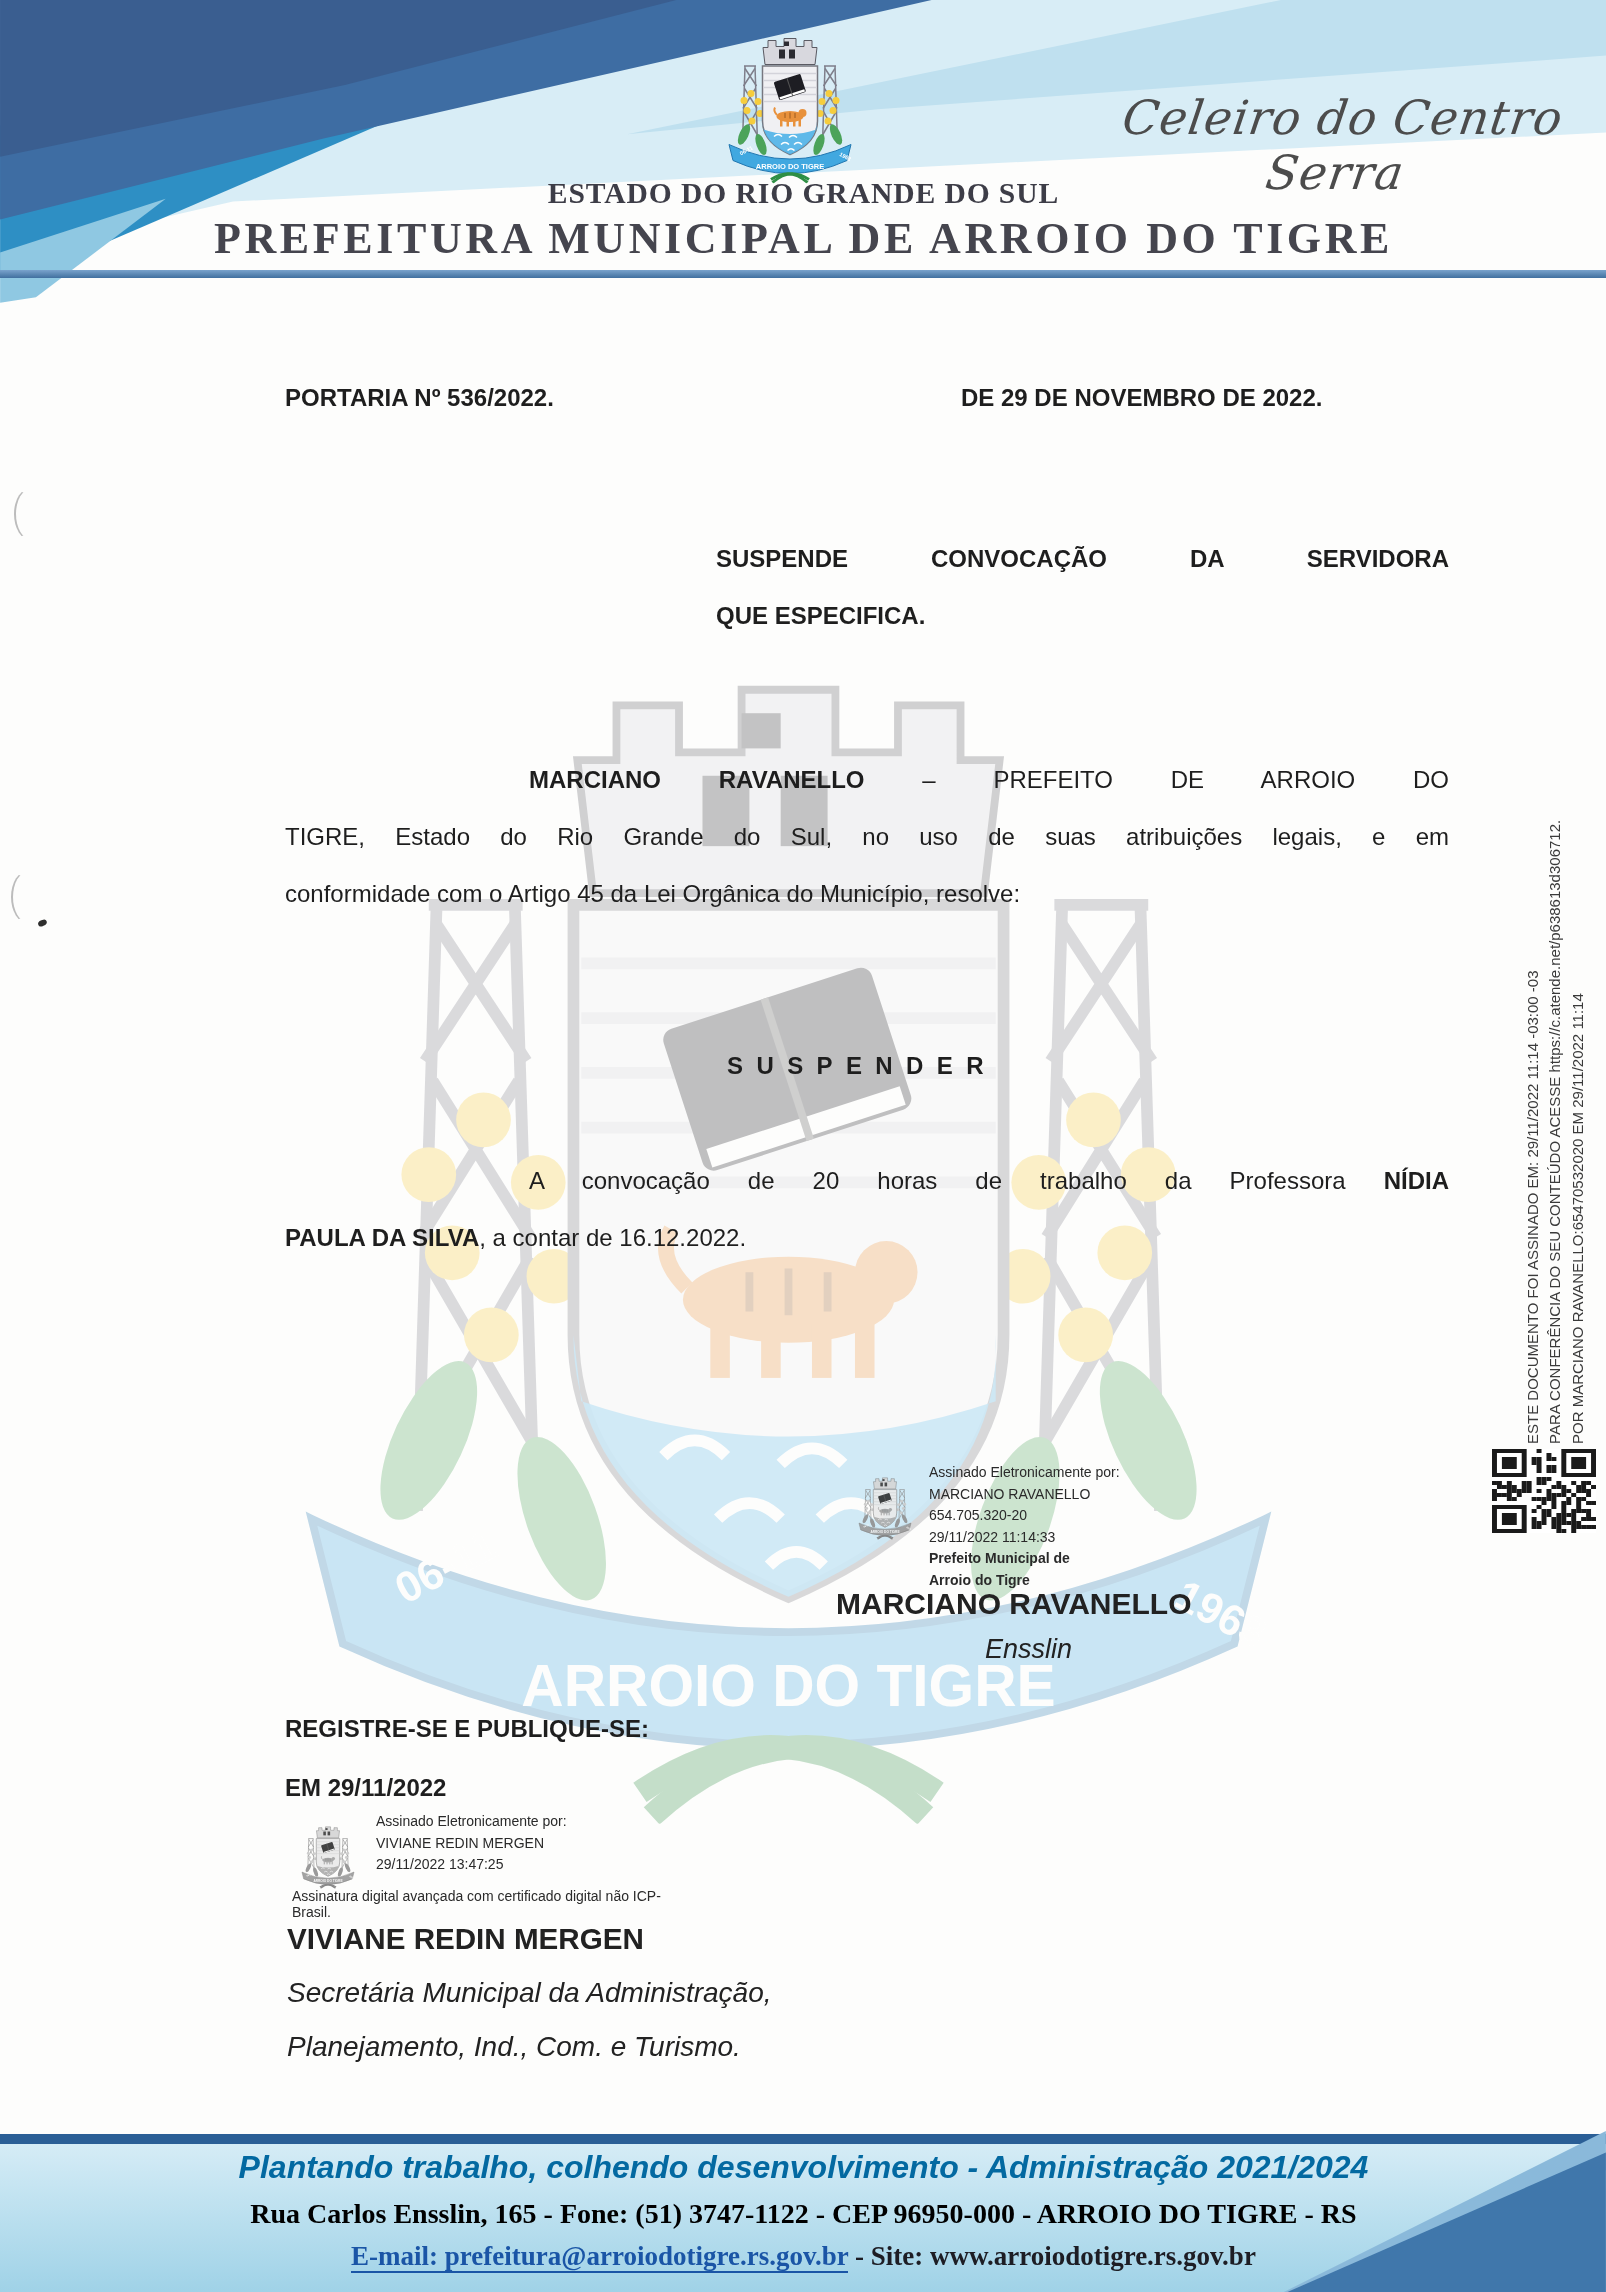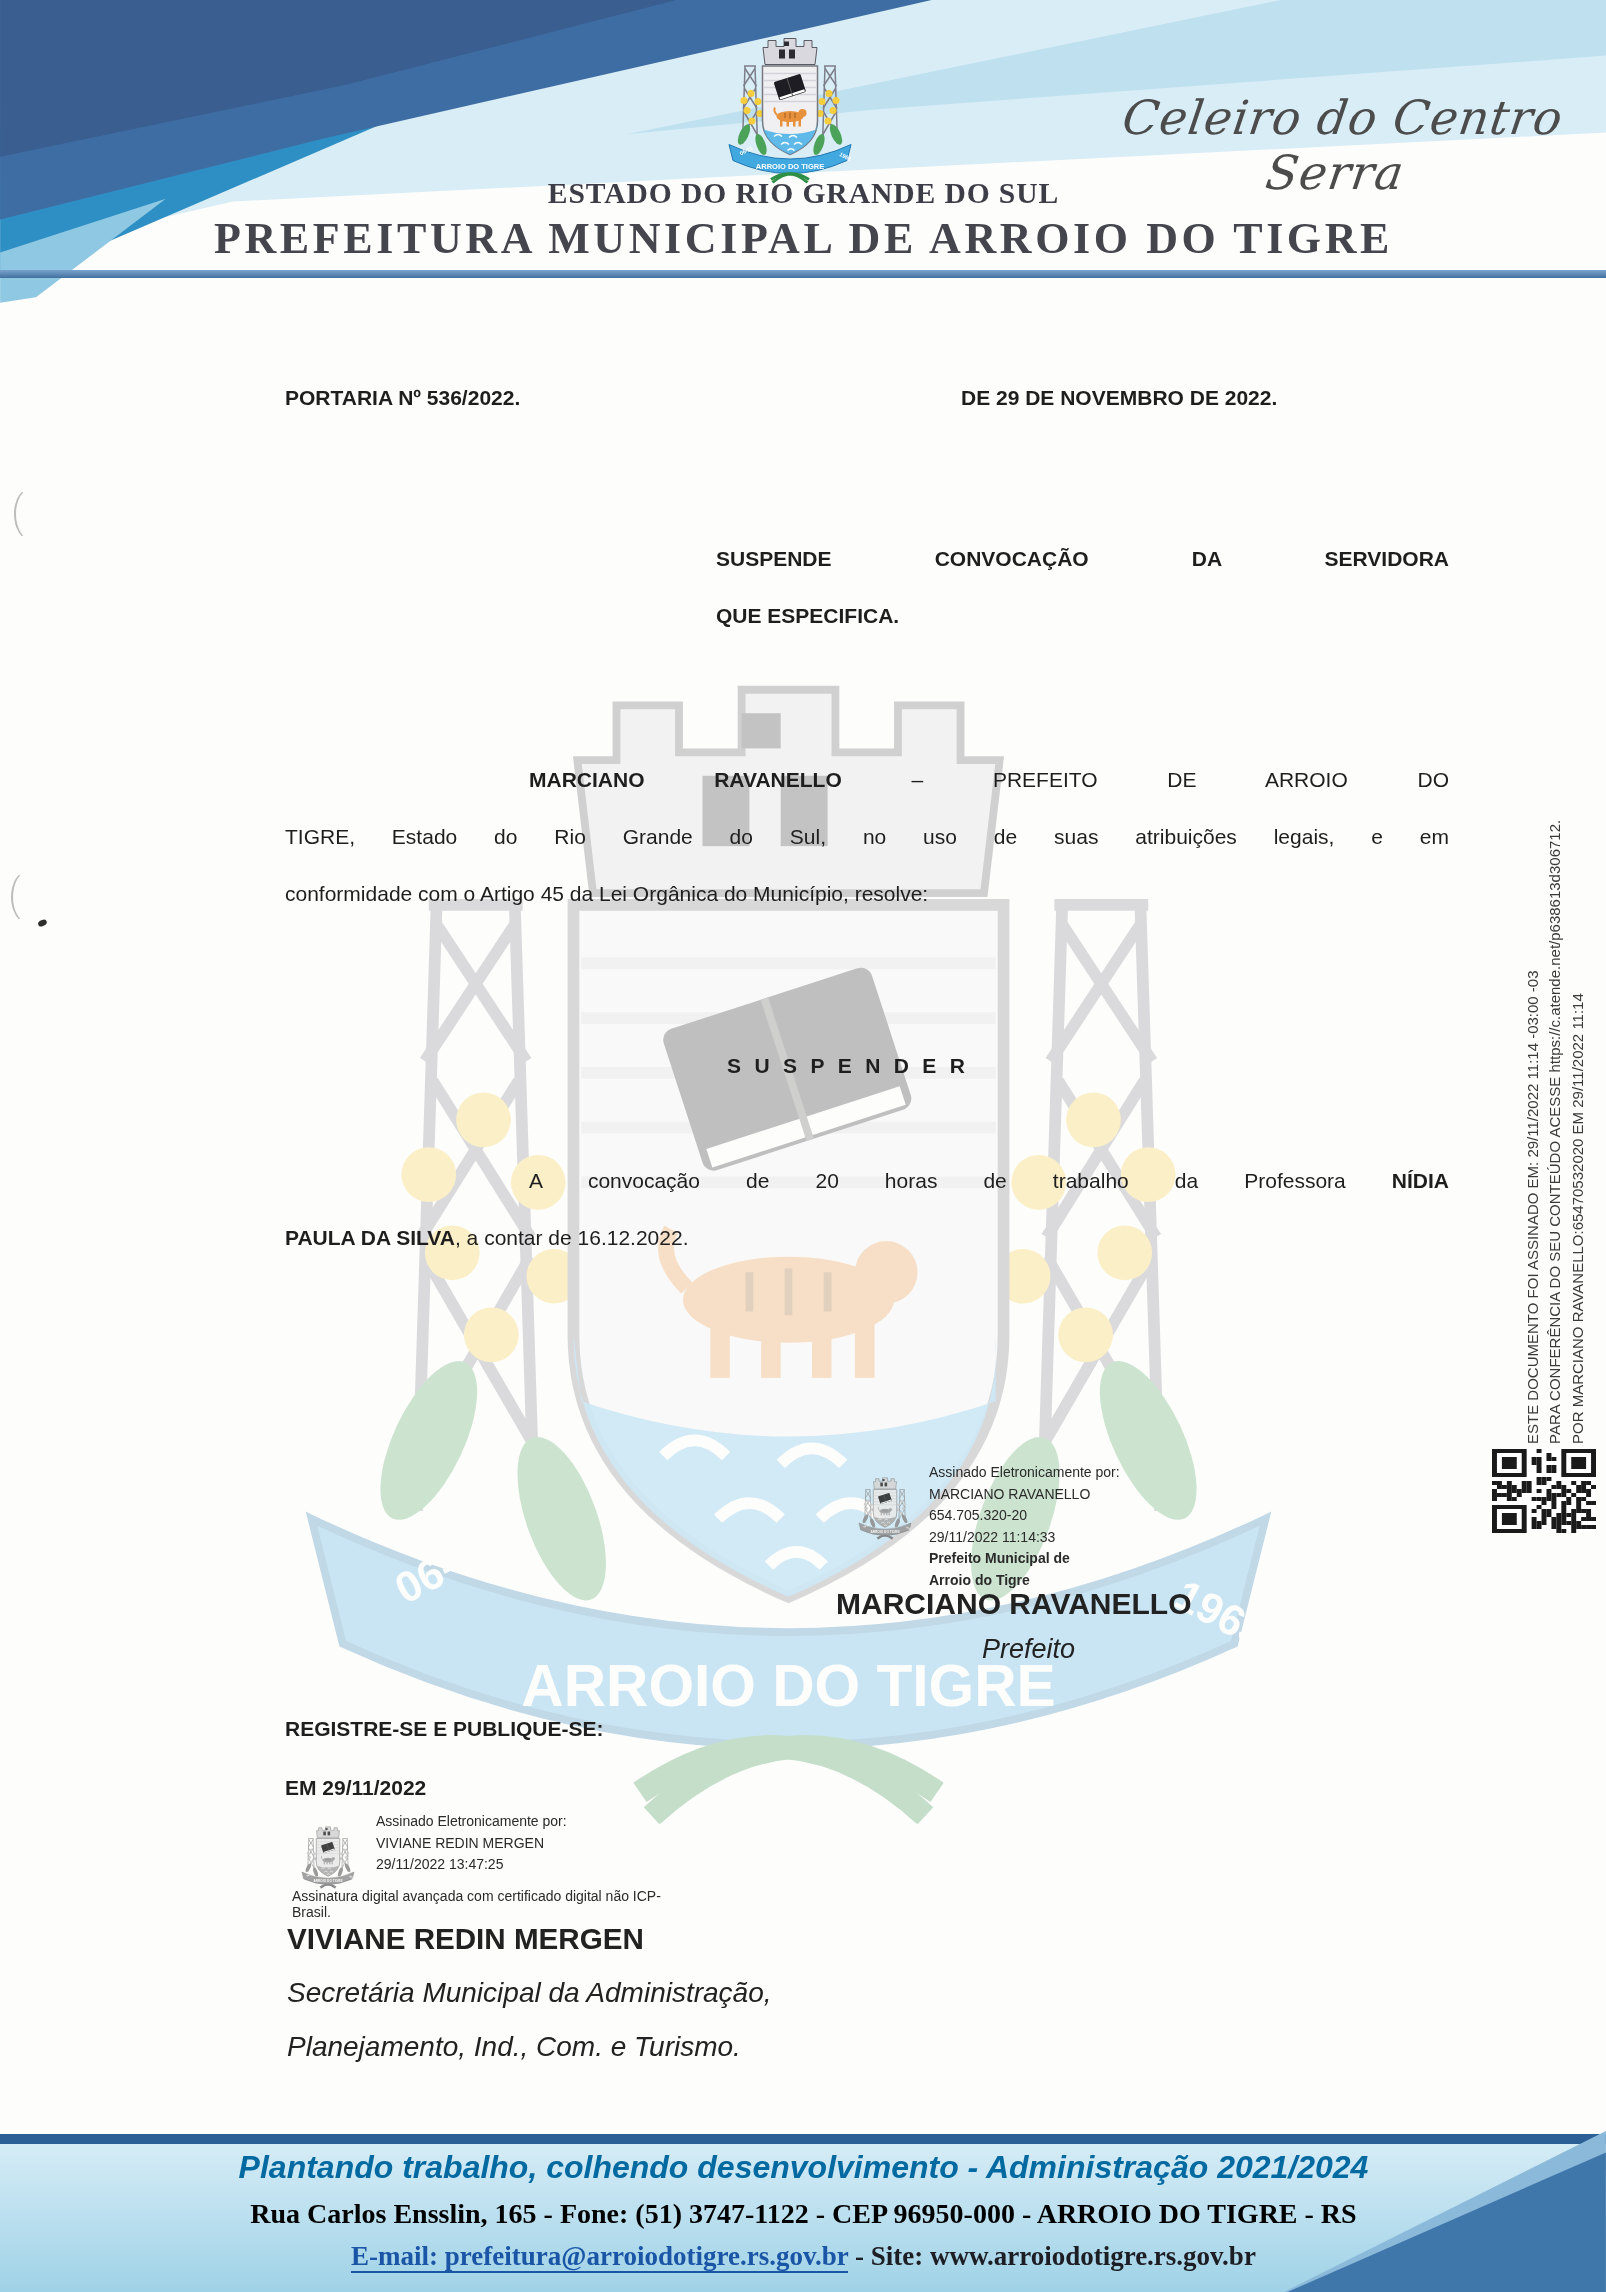--- a/index.html
+++ b/index.html
@@ -12,21 +12,21 @@
   .state-line{top:177px;left:0;width:1607px;text-align:center;
     font-family:"Liberation Serif",serif;font-weight:bold;font-size:29.6px;color:#3d3d47;letter-spacing:0.9px;}
   .title-line{top:213px;left:0;width:1607px;text-align:center;
     font-family:"Liberation Serif",serif;font-weight:bold;font-size:44px;color:#45454e;letter-spacing:3.6px;}
   .header-rule{top:270px;left:0;width:1607px;height:8px;
     background:linear-gradient(to bottom,#7aa3cc,#41709f);}
   .motto{top:90px;left:1088px;width:502px;text-align:center;
     font-family:"DejaVu Serif",serif;font-style:italic;font-size:47px;color:#4c4c4c;
     transform:skewX(-8deg);letter-spacing:0.9px;}
   
-  .bodytxt{font-size:21px;line-height:57px;color:#1e1e1e;}
+  .bodytxt{font-size:24px;line-height:57px;color:#1e1e1e;}
   .block{left:285px;width:1164px;}
   .jl{text-align:justify;text-align-last:justify;}
   .ind{padding-left:244px;box-sizing:border-box;}
   .heading-sp{letter-spacing:13.4px;font-weight:bold;}
   
   .stamp-txt{font-size:14px;line-height:21.5px;color:#2a2a2a;}
   .stamp-crest{filter:grayscale(1) contrast(.85) brightness(1.05);opacity:.9;}
   .watermark{opacity:.27;}
   .smallnote{font-size:14px;line-height:16px;color:#2a2a2a;}
   
@@ -188,21 +188,21 @@
   </svg>
   <div class="abs stamp-txt" style="top:1462px;left:929px">
     <div>Assinado Eletronicamente por:</div>
     <div>MARCIANO RAVANELLO</div>
     <div>654.705.320-20</div>
     <div>29/11/2022 11:14:33</div>
     <div class="b">Prefeito Municipal de</div>
     <div class="b">Arroio do Tigre</div>
   </div>
   <div class="abs b" style="top:1587px;left:836px;font-size:30px">MARCIANO RAVANELLO</div>
-  <div class="abs i" style="top:1634px;left:836px;width:385px;text-align:center;font-size:27px">Prefeito</div>
+  <div class="abs i" style="top:1634px;left:836px;width:385px;text-align:center;font-size:27px">Ensslin</div>
 
   <div class="abs bodytxt b" style="top:1700px;left:285px">REGISTRE-SE E PUBLIQUE-SE:</div>
   <div class="abs bodytxt b" style="top:1759px;left:285px">EM 29/11/2022</div>
 
   <svg class="abs stamp-crest" style="top:1818px;left:296px" width="64" height="71" viewBox="0 0 300 330">
     <use href="#crest"></use>
   </svg>
   <div class="abs stamp-txt" style="top:1811px;left:376px">
     <div>Assinado Eletronicamente por:</div>
     <div>VIVIANE REDIN MERGEN</div>

